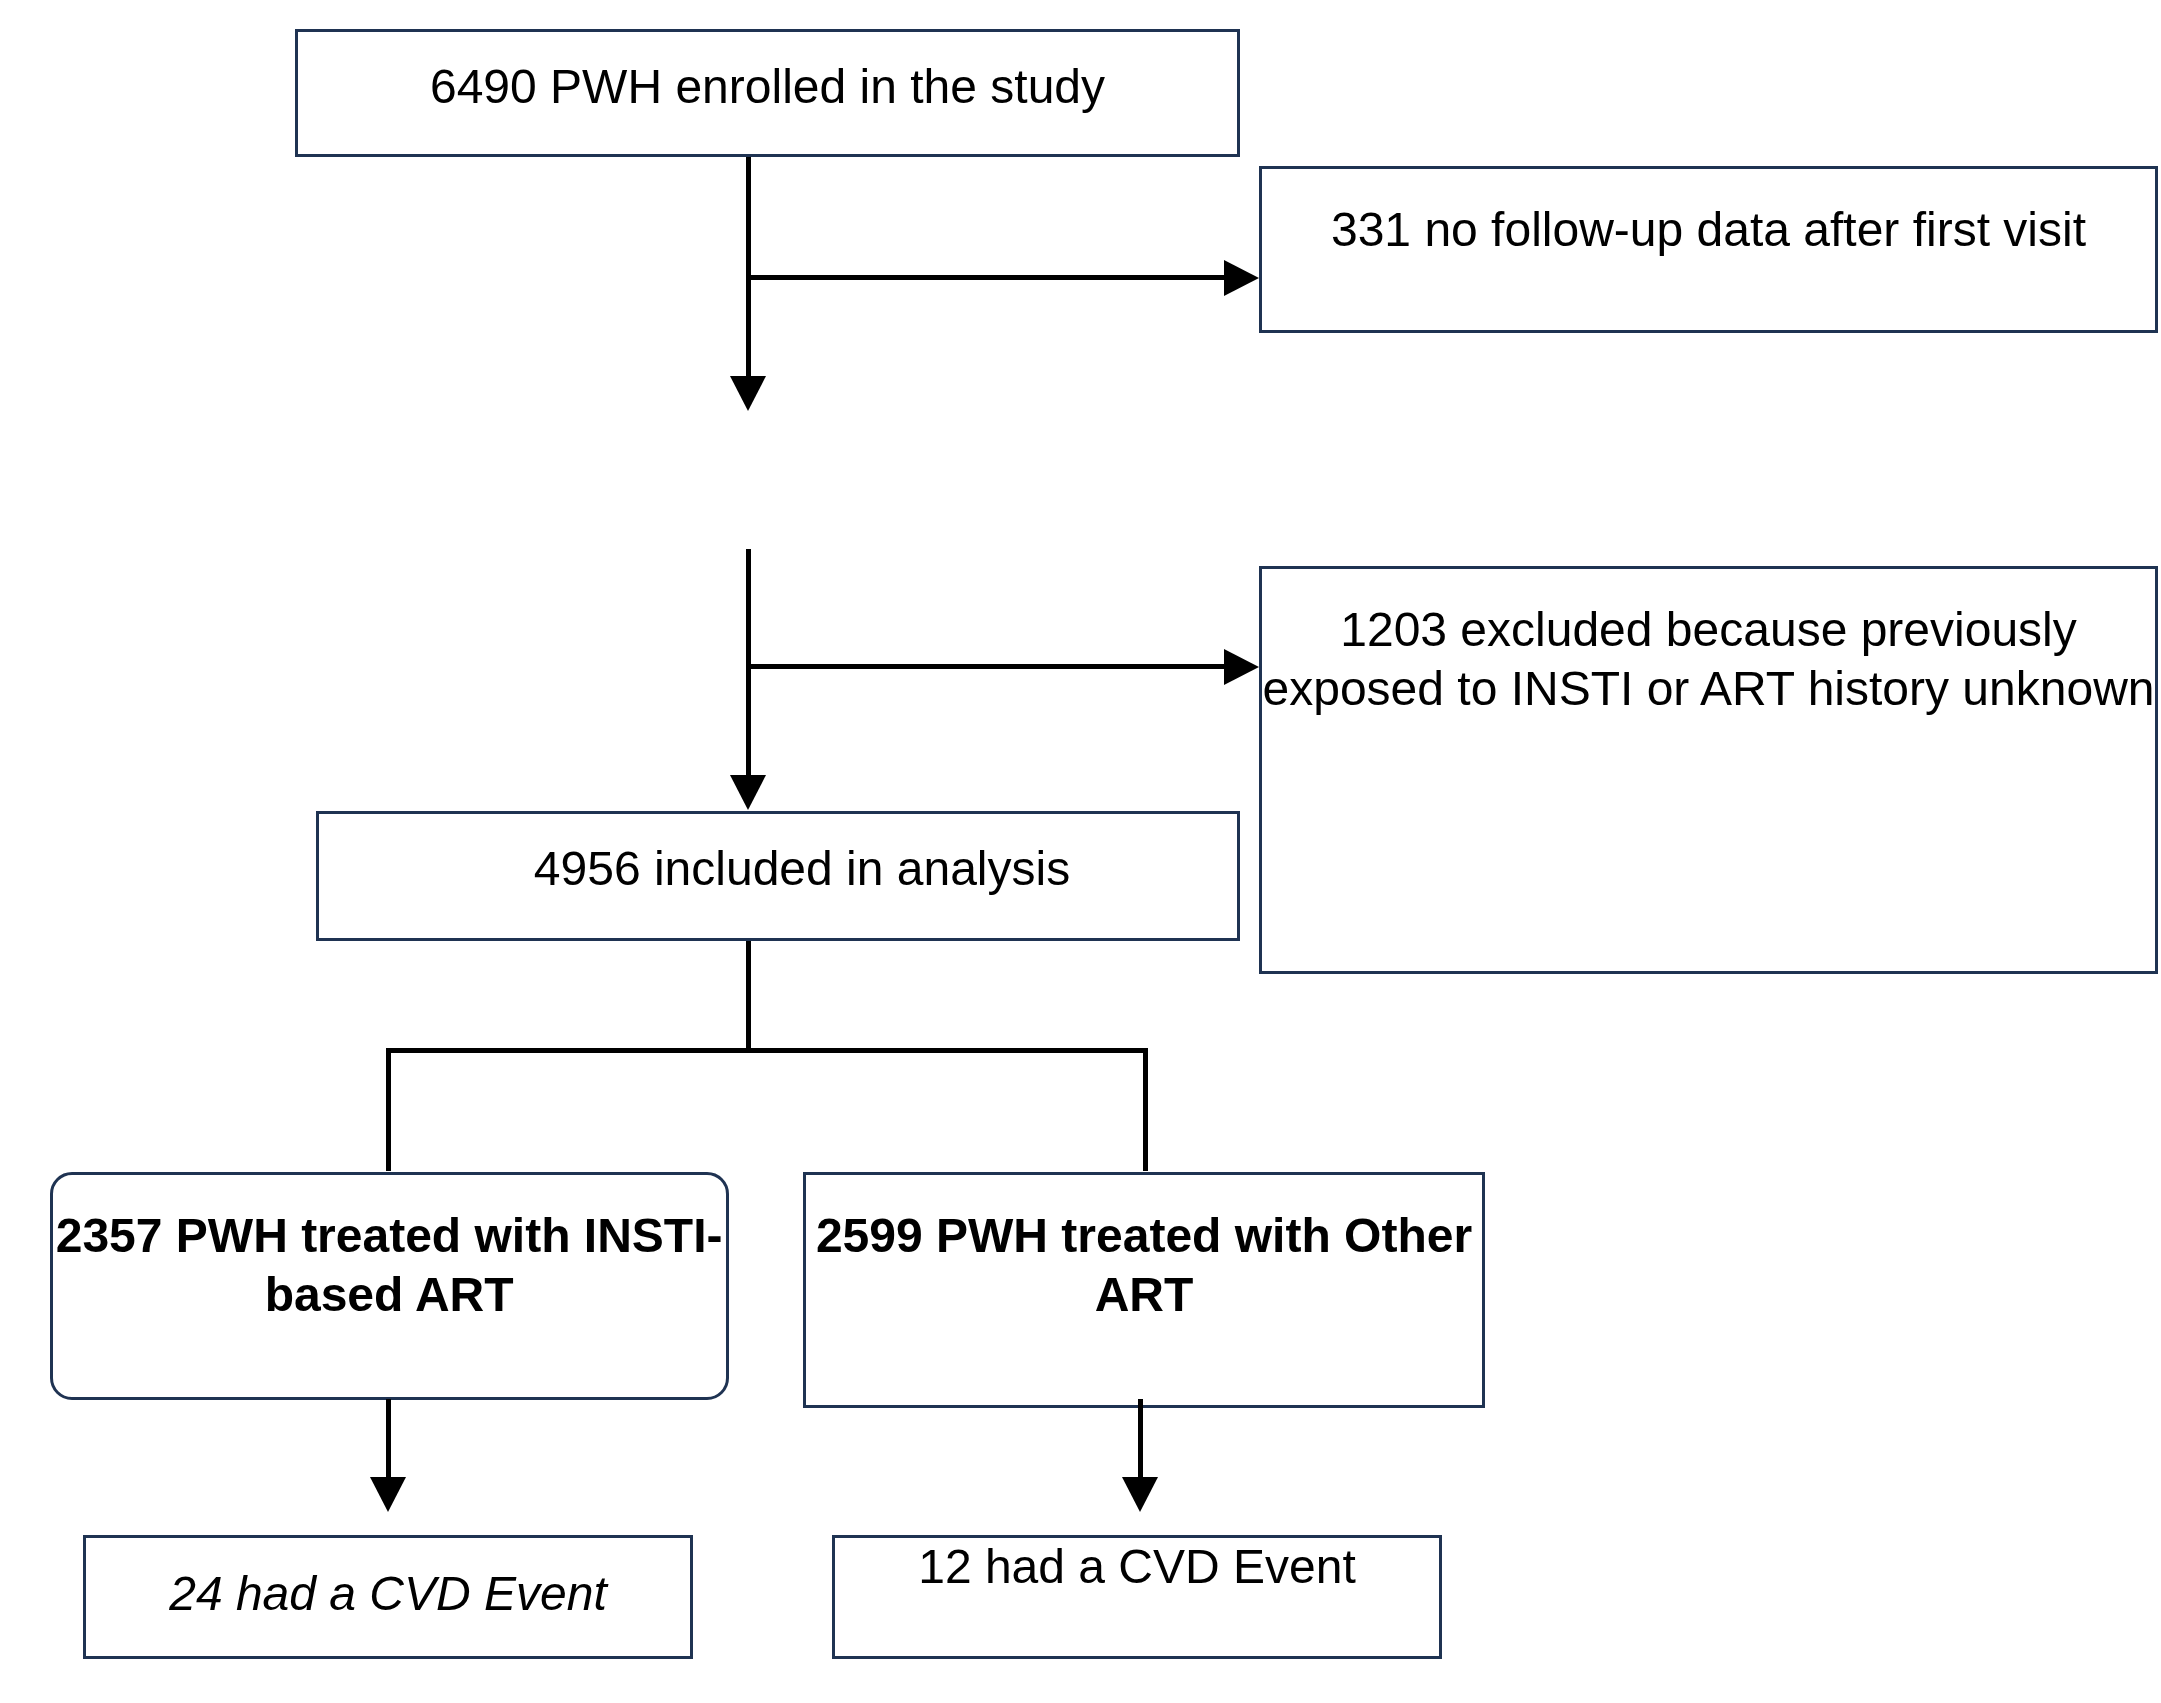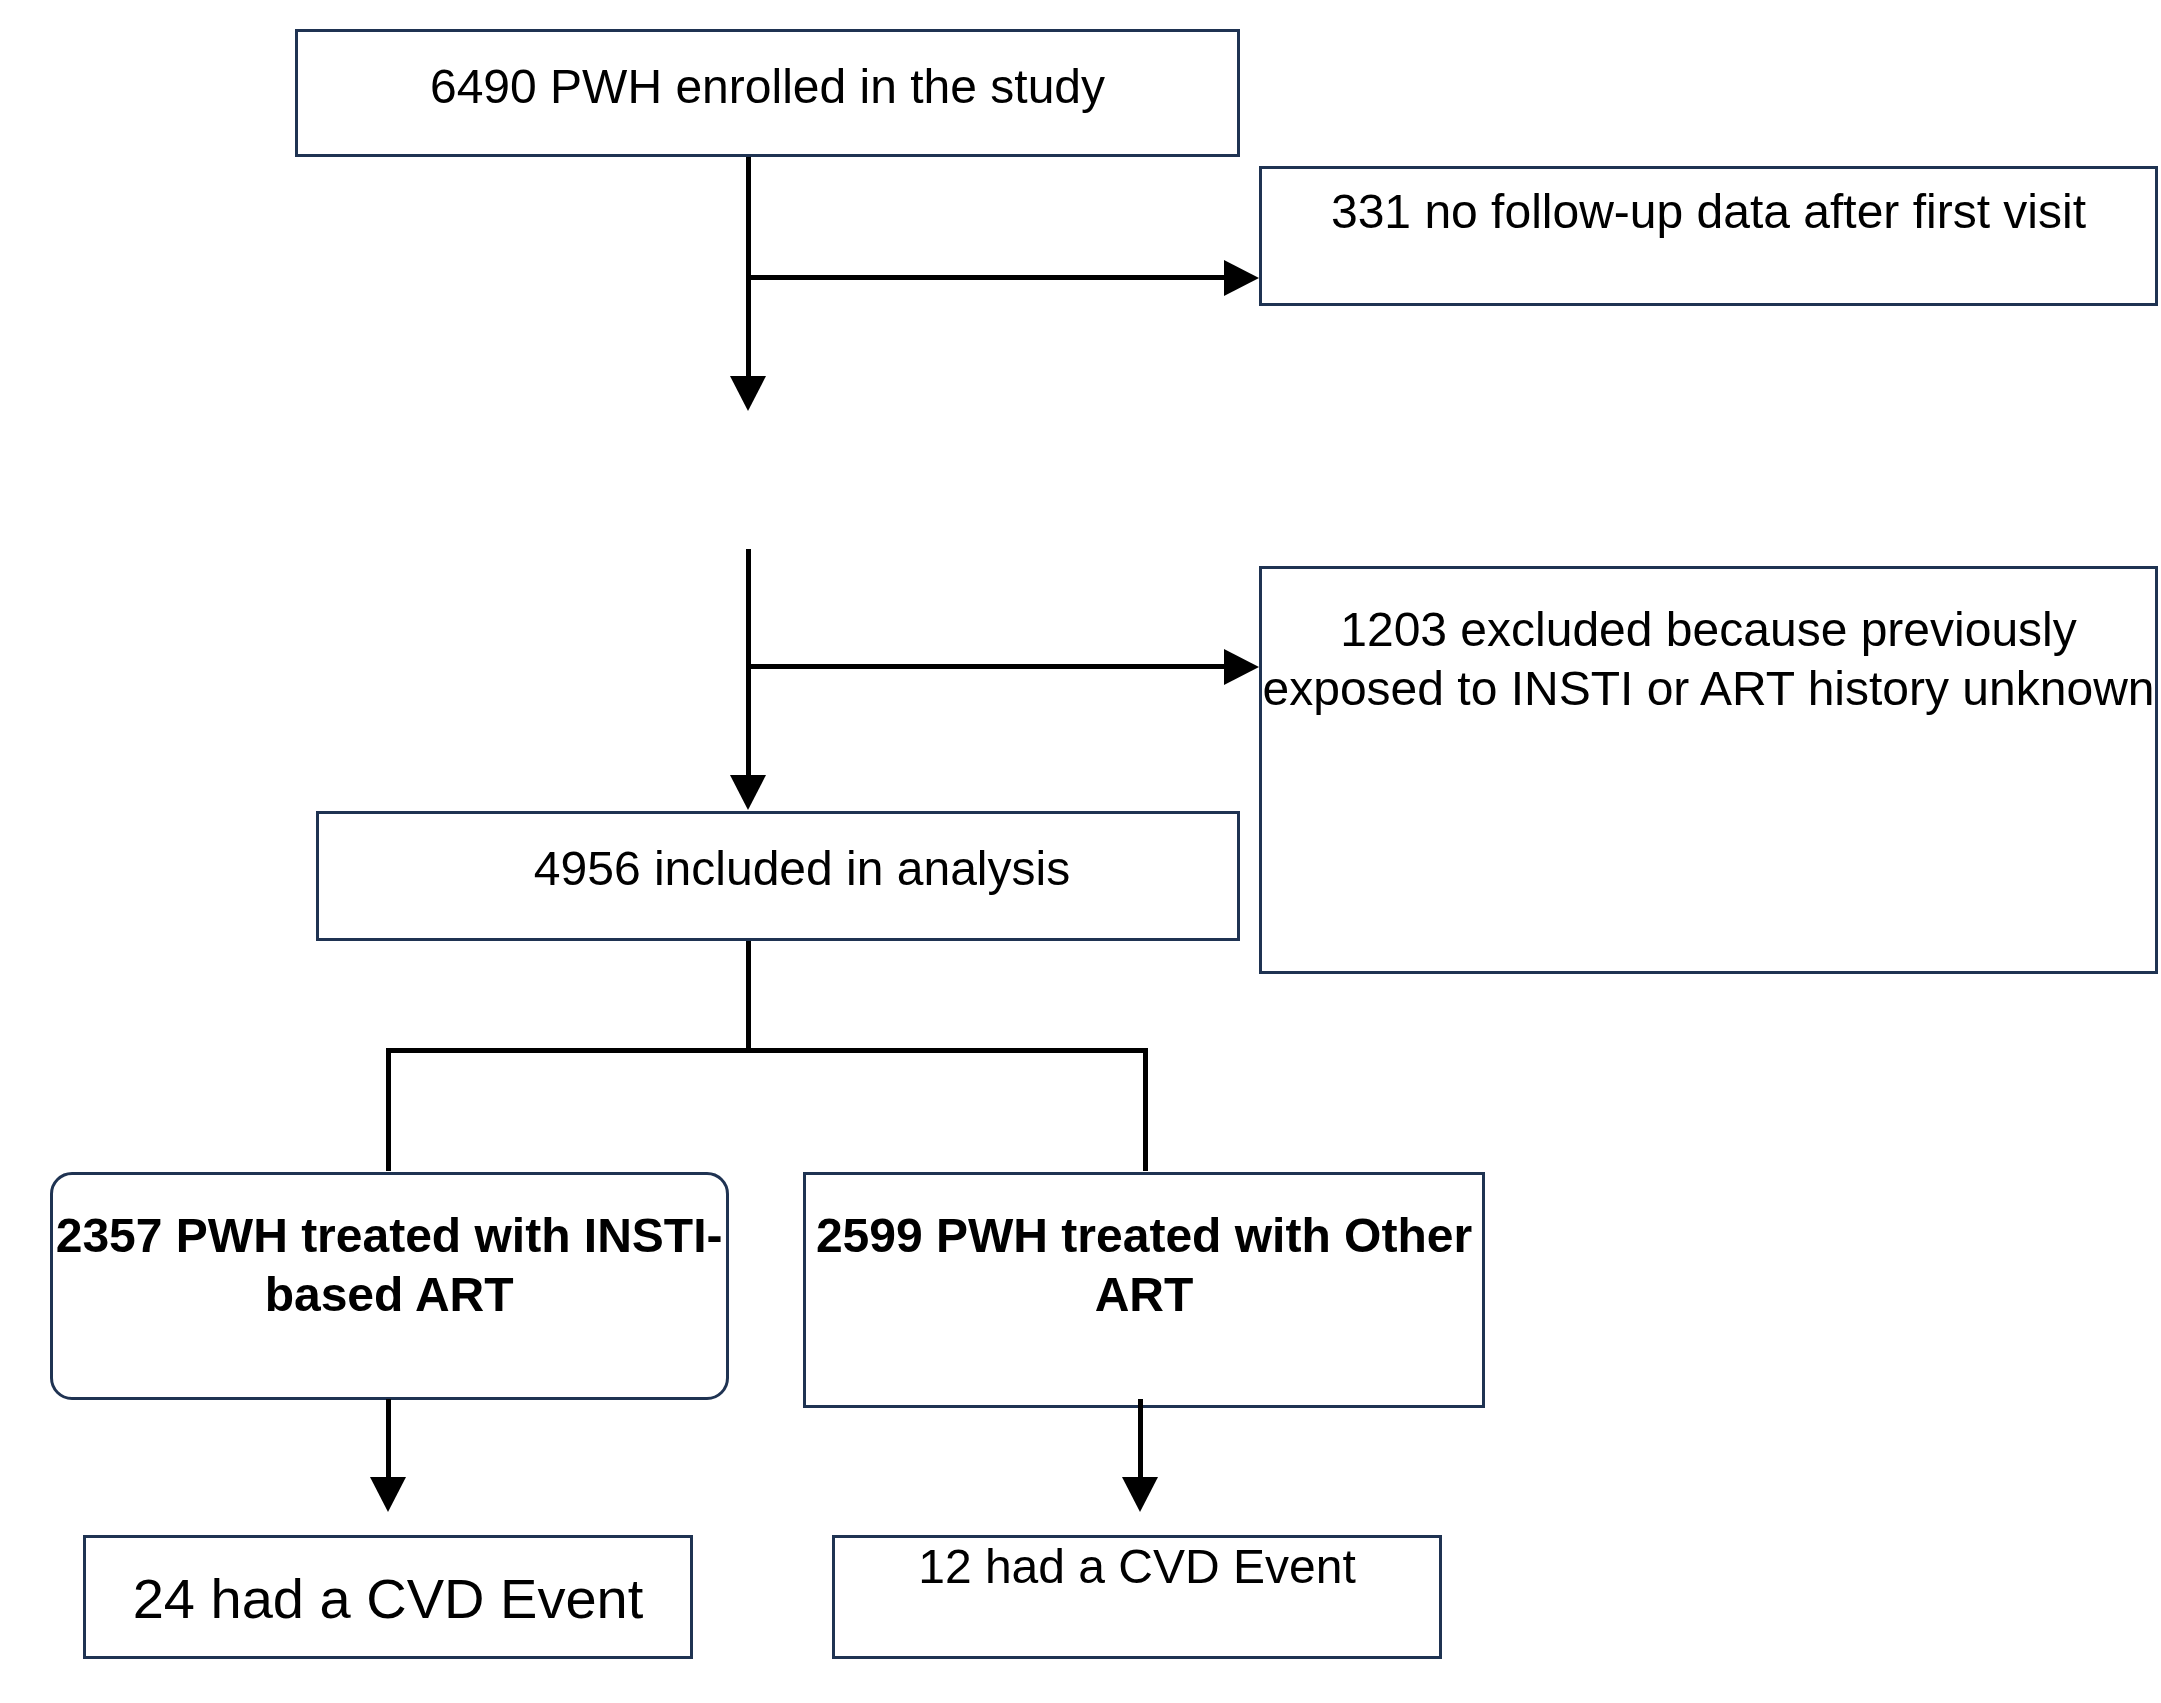--- a/index.html
+++ b/index.html
@@ -30,27 +30,27 @@
     line-height: 1.22;
     text-align: center;
   }
   .node .label {
     display: block;
     width: 100%;
     white-space: pre-line;
   }
   
   #node-enrolled      { left: 267px;  top: 29px;   width: 945px; height: 128px; font-size: 48px; padding-top: 26px; }
-  #node-nofollowup    { left: 1231px; top: 166px;  width: 899px; height: 140px; font-size: 48px; padding-top: 14px; }
+  #node-nofollowup    { left: 1231px; top: 166px;  width: 899px; height: 167px; font-size: 48px; padding-top: 32px; }
   #node-eligible      { left: 288px;  top: 411px;  width: 924px; height: 138px; font-size: 48px; padding-top: 33px; }
   #node-excluded      { left: 1231px; top: 566px;  width: 899px; height: 408px; font-size: 48px; padding-top: 32px; }
   #node-included      { left: 288px;  top: 811px; width: 924px; height: 130px; font-size: 48px; padding-top: 26px; padding-left: 48px; }
   #node-insti         { left: 21.6px;   top: 1172px; width: 679px;  height: 228px; font-size: 48px; padding-top: 32px; font-weight: bold; border-radius: 22px; }
   #node-otherart      { left: 775px; top: 1172px; width: 682px;  height: 236px; font-size: 48px; padding-top: 32px; font-weight: bold; }
-  #node-cvd-insti     { left: 55px;   top: 1535px; width: 610px;  height: 124px; font-size: 56px; padding-top: 27px; }
+  #node-cvd-insti     { left: 55px;   top: 1535px; width: 610px;  height: 124px; font-size: 48px; padding-top: 27px; font-style: italic; }
   #node-cvd-other     { left: 804px; top: 1535px; width: 610px;  height: 124px; font-size: 48px; }
 
   
   .conn {
     position: absolute;
     background: #000000;
   }
   .vline { width: 5px; }
   .hline { height: 5px; }
 

